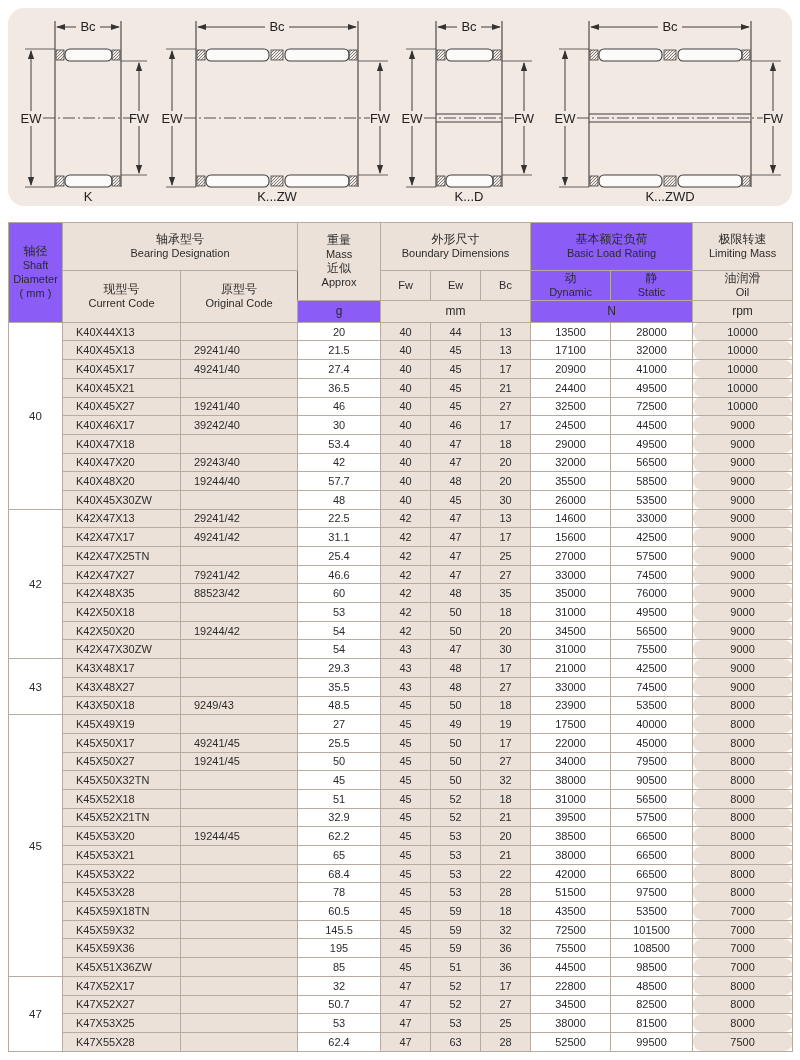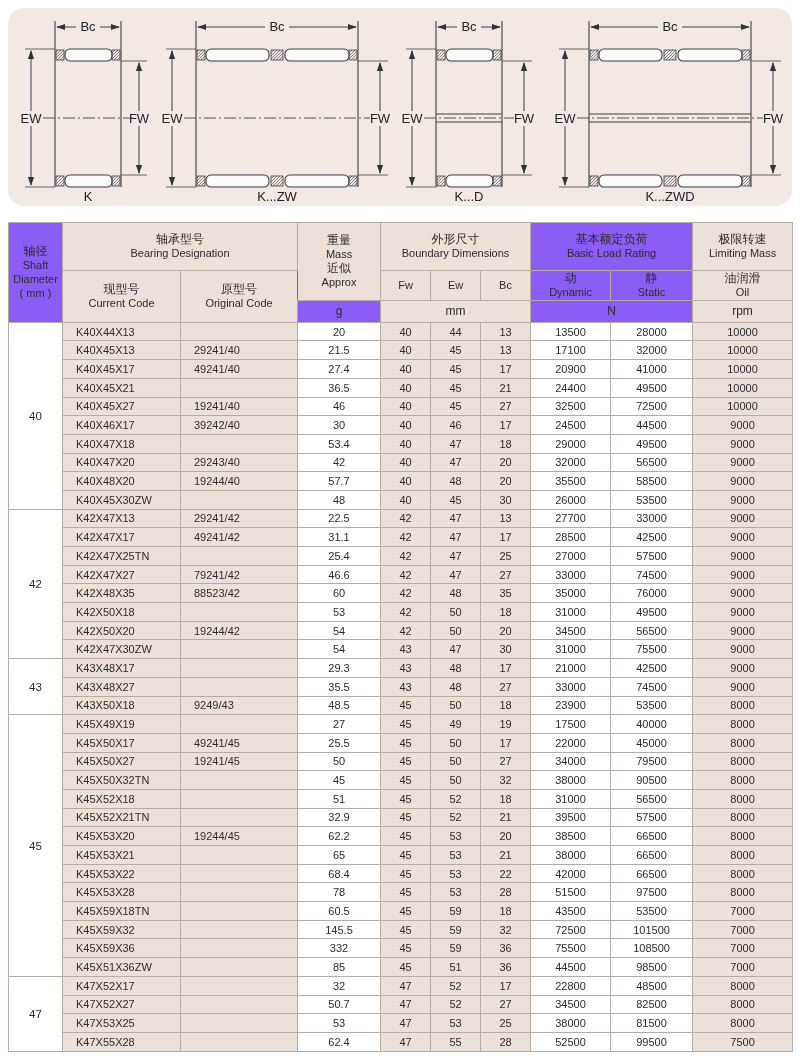--- a/index.html
+++ b/index.html
@@ -34,21 +34,21 @@
   tbody tr.group-start td{ border-top:1.5px solid #7a736b; }
   .beige{ background:var(--beige); }
   .white{ background:#8b5cf6; }
   .zh{ font-size:12px; } .en{ font-size:11px; }
   .unit{ font-size:12px; }
   .sv{ border-left:1.5px solid #7a736b; }
   td.c-cur,td.c-org{ text-align:left; padding-left:13px; background:var(--beige); }
   td.c-mass{ background:#fff; }
   td.c-fw,td.c-ew,td.c-bc{ background:var(--beige); }
   td.c-dyn,td.c-sta{ background:#fff; }
-  td.c-oil{ background:var(--beige); }
+  td.c-oil{ background:var(--beige);border-radius:9px; }
   td.c-shaft{ background:#fff; font-size:11.5px; }
 </style>
 </head>
 <body>
 
 <svg width="0" height="0" style="position:absolute">
   <defs>
     <marker id="ar" viewBox="0 0 10 10" refX="9" refY="5" markerWidth="9" markerHeight="9" orient="auto-start-reverse">
       <path d="M0,1.5 L10,5 L0,8.5 z" fill="#333"></path>
     </marker>
@@ -367,32 +367,32 @@
           <td class="c-oil sv">9000</td>
         </tr>
         <tr class="group-start">
           <td rowspan="8" class="c-shaft">42</td>
           <td class="c-cur sv">K42X47X13</td>
           <td class="c-org">29241/42</td>
           <td class="c-mass sv">22.5</td>
           <td class="c-fw sv">42</td>
           <td class="c-ew">47</td>
           <td class="c-bc">13</td>
-          <td class="c-dyn sv">27700</td>
+          <td class="c-dyn sv">14600</td>
           <td class="c-sta">33000</td>
           <td class="c-oil sv">9000</td>
         </tr>
         <tr>
           <td class="c-cur sv">K42X47X17</td>
           <td class="c-org">49241/42</td>
           <td class="c-mass sv">31.1</td>
           <td class="c-fw sv">42</td>
           <td class="c-ew">47</td>
           <td class="c-bc">17</td>
-          <td class="c-dyn sv">28500</td>
+          <td class="c-dyn sv">15600</td>
           <td class="c-sta">42500</td>
           <td class="c-oil sv">9000</td>
         </tr>
         <tr>
           <td class="c-cur sv">K42X47X25TN</td>
           <td class="c-org"></td>
           <td class="c-mass sv">25.4</td>
           <td class="c-fw sv">42</td>
           <td class="c-ew">47</td>
           <td class="c-bc">25</td>
@@ -618,21 +618,21 @@
           <td class="c-fw sv">45</td>
           <td class="c-ew">59</td>
           <td class="c-bc">32</td>
           <td class="c-dyn sv">72500</td>
           <td class="c-sta">101500</td>
           <td class="c-oil sv">7000</td>
         </tr>
         <tr>
           <td class="c-cur sv">K45X59X36</td>
           <td class="c-org"></td>
-          <td class="c-mass sv">332</td>
+          <td class="c-mass sv">195</td>
           <td class="c-fw sv">45</td>
           <td class="c-ew">59</td>
           <td class="c-bc">36</td>
           <td class="c-dyn sv">75500</td>
           <td class="c-sta">108500</td>
           <td class="c-oil sv">7000</td>
         </tr>
         <tr>
           <td class="c-cur sv">K45X51X36ZW</td>
           <td class="c-org"></td>
@@ -676,21 +676,21 @@
           <td class="c-bc">25</td>
           <td class="c-dyn sv">38000</td>
           <td class="c-sta">81500</td>
           <td class="c-oil sv">8000</td>
         </tr>
         <tr>
           <td class="c-cur sv">K47X55X28</td>
           <td class="c-org"></td>
           <td class="c-mass sv">62.4</td>
           <td class="c-fw sv">47</td>
-          <td class="c-ew">55</td>
+          <td class="c-ew">63</td>
           <td class="c-bc">28</td>
           <td class="c-dyn sv">52500</td>
           <td class="c-sta">99500</td>
           <td class="c-oil sv">7500</td>
         </tr>
       </tbody>
 </table>
 </div>
 
 </body></html>

